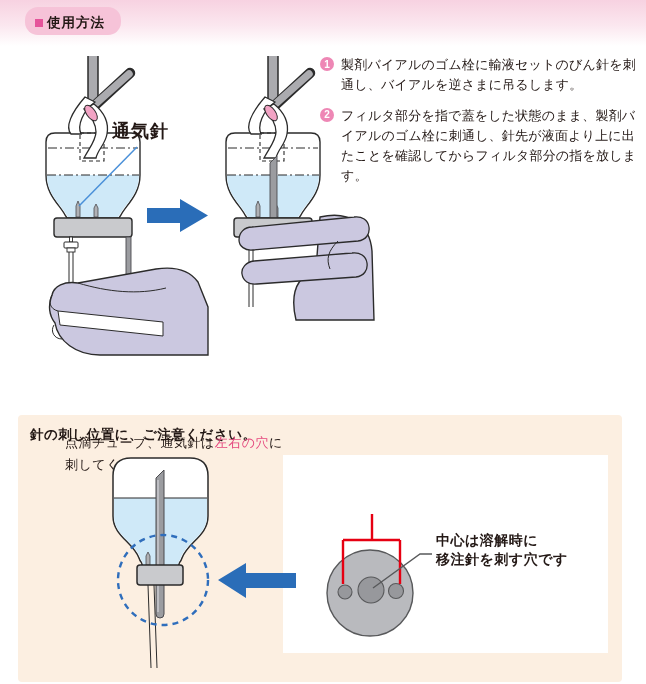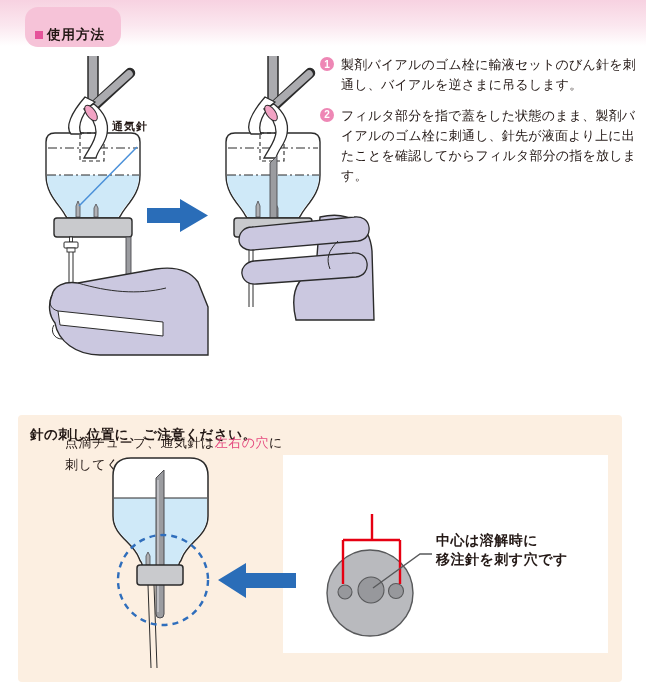--- a/index.html
+++ b/index.html
@@ -10,36 +10,36 @@
     color:#231815;
   }
   
   .top-band{
     position:absolute;left:0;top:0;width:646px;height:46px;
     background:linear-gradient(#f7d2e1 0%, #fbe7ef 55%, #ffffff 100%);
   }
   .badge{
     position:absolute;left:25px;top:7px;height:24px;
     background:#f6c3d8;border-radius:13px;
-    display:flex;align-items:center;padding:16px 16px 0 10px;
+    display:flex;align-items:center;padding:4px 16px 0 10px;
     font-size:13.5px;font-weight:bold;letter-spacing:1px;
   }
   .badge .sq{width:8px;height:8px;background:#e5539a;display:inline-block;margin-right:4px;}
   
   .instructions{position:absolute;left:320px;top:55px;width:318px;}
   .instr-item{position:relative;padding-left:21px;margin-bottom:11px;}
   .instr-bullet{
     position:absolute;left:0;top:2px;width:14px;height:14px;border-radius:50%;
     background:#ee87b5;color:#fff;font-size:10px;font-weight:bold;
     display:flex;align-items:center;justify-content:center;
   }
   .instr-text{font-size:13px;line-height:1.46;font-weight:500;letter-spacing:0.2px;}
   
   .diagram-top{position:absolute;left:20px;top:50px;width:380px;height:312px;}
-  .air-needle-label{position:absolute;left:112px;top:119px;font-size:11px;font-weight:600;letter-spacing:1px;}
+  .air-needle-label{position:absolute;left:112px;top:119px;font-size:18px;font-weight:600;letter-spacing:1px;}
   
   .notice-panel{
     position:absolute;left:18px;top:415px;width:604px;height:267px;
     background:#fcefe1;border-radius:4px;
   }
   .notice-title{position:absolute;left:12px;top:11px;font-size:13.5px;font-weight:600;letter-spacing:0.5px;}
   .callout-box{position:absolute;left:265px;top:40px;width:325px;height:198px;background:#ffffff;}
   .callout-line{position:absolute;left:47px;top:17px;font-size:13px;font-weight:400;line-height:1.7;letter-spacing:0.5px;}
   .hl{color:#e5487e;}
   .center-note{position:absolute;left:418px;top:116px;font-size:14px;font-weight:600;line-height:1.35;letter-spacing:0.5px;}

